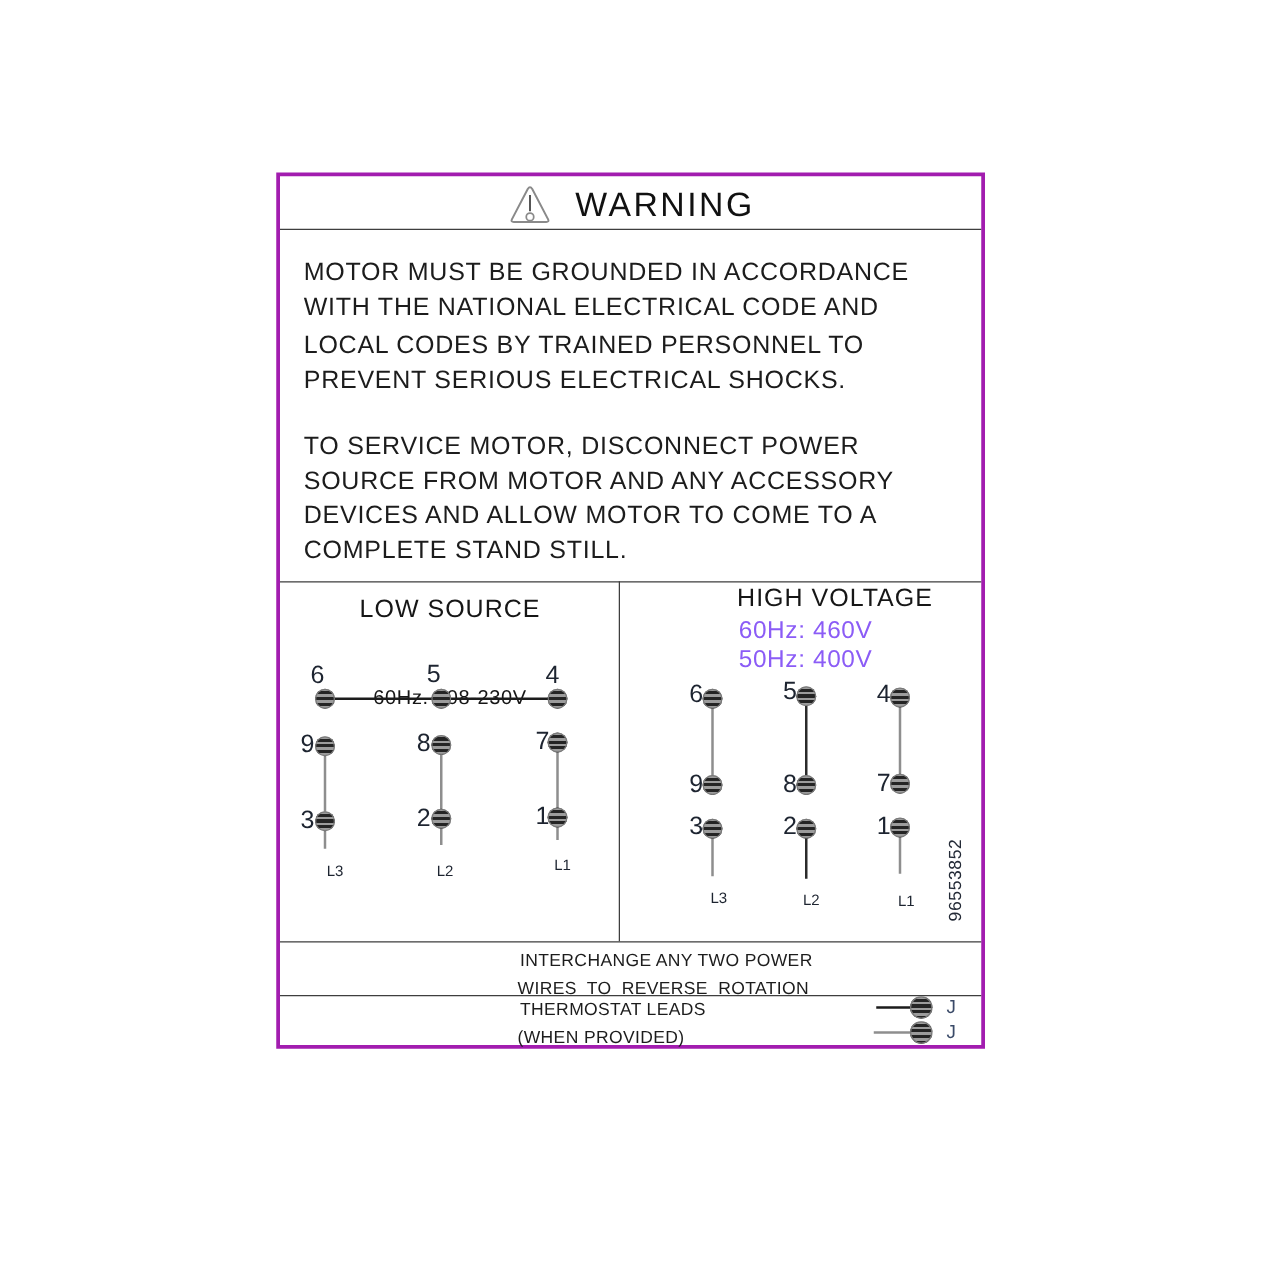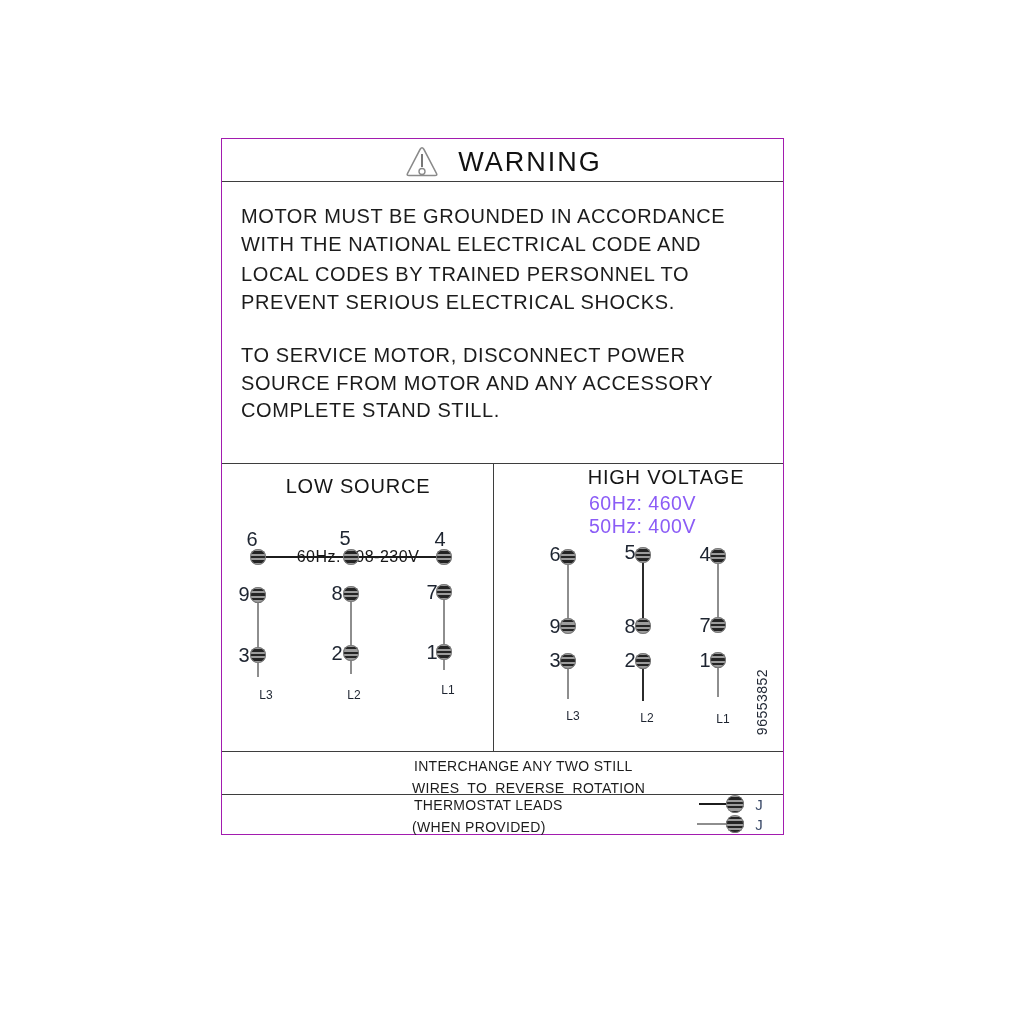--- a/index.html
+++ b/index.html
@@ -3,21 +3,21 @@
 <meta charset="utf-8">
 <style>
   html,body{margin:0;padding:0;}
   body{
     width:1024px;height:1024px;background:#ffffff;position:relative;
     font-family:"Liberation Sans","DejaVu Sans",sans-serif;color:#1f1f1f;
     -webkit-font-smoothing:antialiased;
   }
   .label{
     position:absolute;left:221px;top:138px;width:561px;height:695px;
-    border:1px solid #a21caf;background:#ffffff;
+    border:3px solid #a21caf;background:#ffffff;
   }
   .hdiv{position:absolute;left:0;width:561px;height:1px;background:#3e3e3e;}
   .vdiv{position:absolute;width:1px;background:#3e3e3e;}
   .ctr{position:absolute;transform:translate(-50%,-50%);white-space:nowrap;}
   .warn-title{font-size:27px;letter-spacing:2px;color:#111;}
   .para{position:absolute;left:19px;font-size:20px;line-height:27.5px;letter-spacing:0.6px;color:#1c1c1c;white-space:nowrap;}
   .vtitle{font-size:20px;letter-spacing:0.8px;color:#161616;}
   .vsub{font-size:16px;letter-spacing:0.5px;color:#161616;margin-top:44px;}
   .freq{position:absolute;font-size:19.5px;letter-spacing:0.5px;color:#8b5cf6;white-space:nowrap;transform:translateY(-50%);}
   .num{position:absolute;transform:translate(-50%,-50%);font-size:20px;color:#1d2430;white-space:nowrap;}
@@ -59,20 +59,21 @@
 
   <div class="para" style="top:64px;">
     <div>MOTOR MUST BE GROUNDED IN ACCORDANCE</div>
     <div>WITH THE NATIONAL ELECTRICAL CODE AND</div>
     <div style="margin-top:3px;">LOCAL CODES BY TRAINED PERSONNEL TO</div>
     <div>PREVENT SERIOUS ELECTRICAL SHOCKS.</div>
   </div>
   <div class="para" style="top:203px;">
     <div>TO SERVICE MOTOR, DISCONNECT POWER</div>
     <div>SOURCE FROM MOTOR AND ANY ACCESSORY</div>
+    <div>DEVICES AND ALLOW MOTOR TO COME TO A</div>
     <div>COMPLETE STAND STILL.</div>
   </div>
 
   <div class="hdiv" style="top:324px;"></div>
   <div class="vdiv" style="left:271px;top:324px;height:288px;"></div>
 
   <div>
     <span class="ctr vtitle" style="left:136px;top:347px;">LOW SOURCE</span>
     <span class="ctr vsub" style="left:136px;top:374px;">60Hz. 208-230V</span>
 
@@ -145,21 +146,21 @@
     <span class="llabel" style="left:351px;top:577px;">L3</span>
     <span class="llabel" style="left:425px;top:579px;">L2</span>
     <span class="llabel" style="left:501px;top:580px;">L1</span>
 
     <span class="partnum" style="left:540px;top:563px;">96553852</span>
   </div>
 
   <div class="hdiv" style="top:612px;"></div>
 
   <div>
-    <span class="ftext" style="left:192px;top:627px;">INTERCHANGE ANY TWO STILL</span>
+    <span class="ftext" style="left:192px;top:627px;">INTERCHANGE ANY TWO POWER</span>
     <span class="ftext wide" style="left:190px;top:649px;">WIRES TO REVERSE ROTATION</span>
   </div>
 
   <div class="hdiv" style="top:655px;"></div>
 
   <div>
     <span class="ftext" style="left:192px;top:666px;">THERMOSTAT LEADS</span>
     <span class="ftext" style="left:190px;top:688px;">(WHEN PROVIDED)</span>
 
     <div class="hline" style="left:477px;top:664px;width:29px;"></div>

